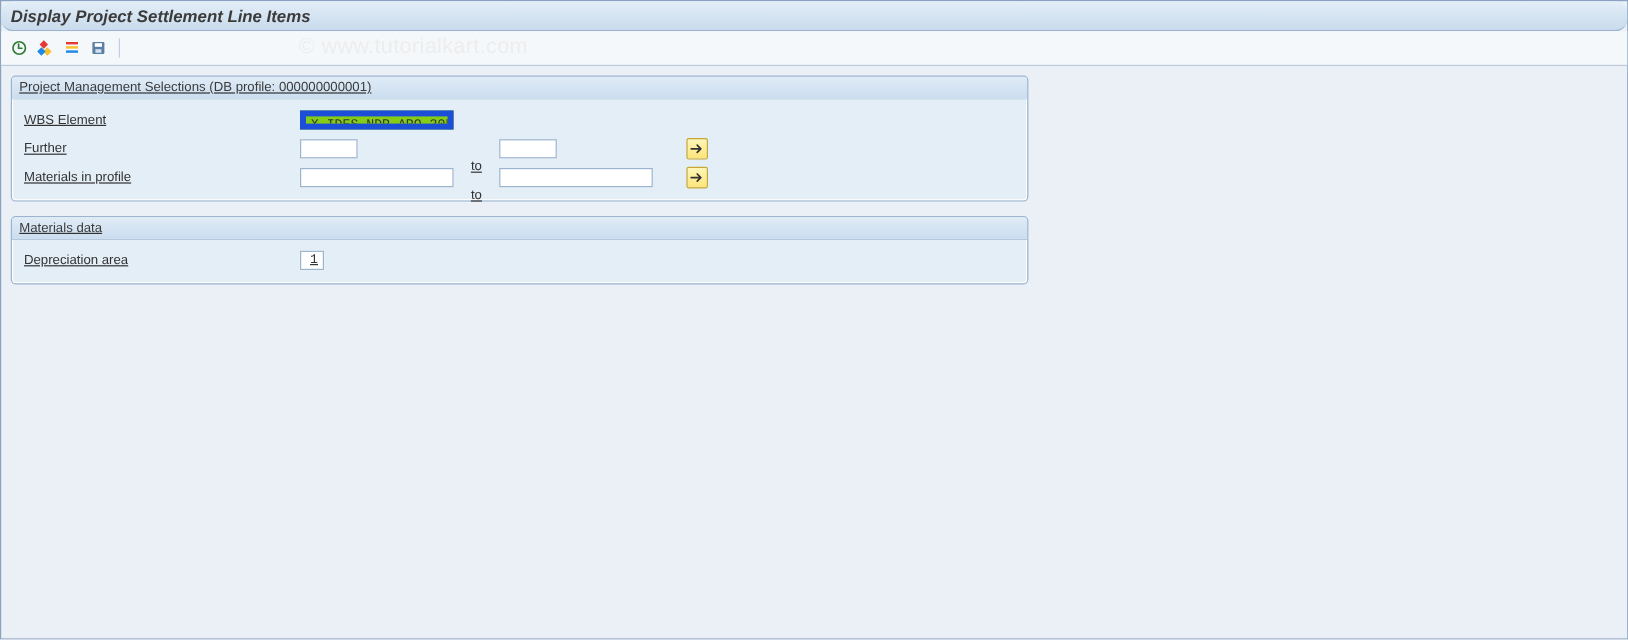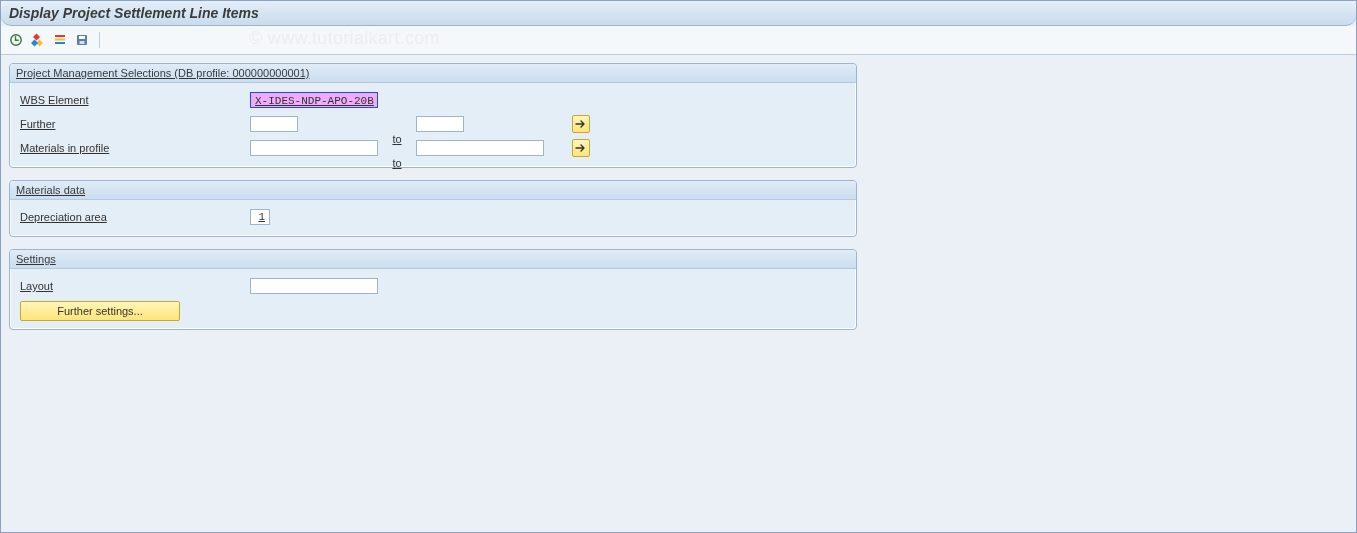--- a/index.html
+++ b/index.html
@@ -105,22 +105,22 @@
   .label {
     width: 230px;
     padding-left: 4px;
     color: #333;
   }
   .field-ro {
     width: 128px;
     height: 16px;
     line-height: 16px;
     padding: 0 4px;
-    background: #f0abfc;
-    border: 1px solid #1d4ed8;
+    background: #84cc16;
+    border: 5px solid #1d4ed8;
     font-family: Consolas, "Courier New", monospace;
     font-size: 11px;
     color: #333;
     box-sizing: border-box;
     overflow: hidden;
     white-space: nowrap;
   }
   .field {
     height: 16px;
     line-height: 16px;
@@ -259,25 +259,15 @@
     <div class="panel">
       <div class="panel-header">Materials data</div>
       <div class="panel-body">
         <div class="row">
           <div class="label">Depreciation area</div>
           <input class="field w20" value="1" style="">
         </div>
       </div>
     </div>
 
-    <div class="panel">
-      <div class="panel-header">Settings</div>
-      <div class="panel-body">
-        <div class="row">
-          <div class="label">Layout</div>
-          <input class="field w128" value="" style="">
-        </div>
-        <button class="btn">Further settings...</button>
-      </div>
-    </div>
 
   </div>
 </div>
 
 </body></html>

